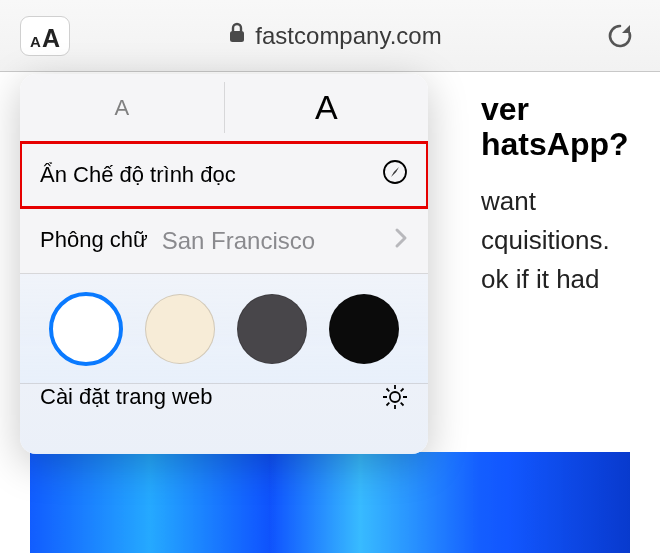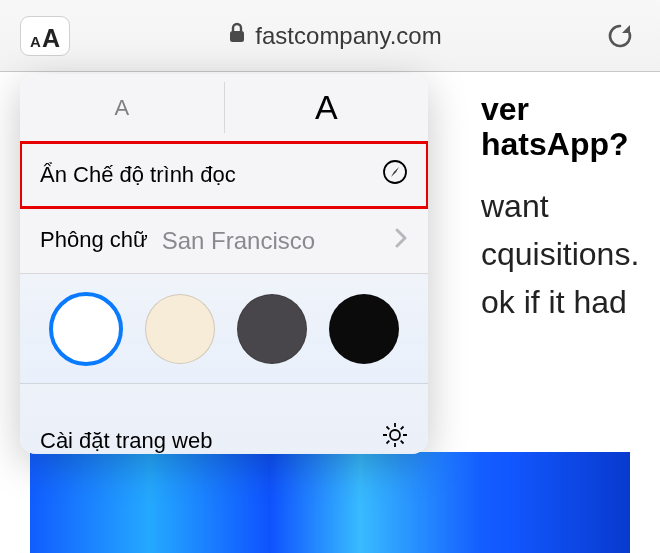--- a/index.html
+++ b/index.html
@@ -66,21 +66,21 @@
       color: #000;
       margin-left: 41px;
     }
     .article-title {
       font-size: 32px;
       font-weight: 800;
       line-height: 1.1;
       margin-bottom: 20px;
     }
     .article-body {
-      font-size: 32px;
+      font-size: 26px;
       line-height: 1.5;
       color: #222;
     }
     .blue-image {
       position: absolute;
       top: 380px;
       left: 30px;
       right: 30px;
       height: 200px;
       background: linear-gradient(90deg, #2e5fd9, #4aa0e8 20%, #2a56c4 40%, #5bb0f0 55%, #3060d0 75%, #2040a0);
@@ -155,21 +155,21 @@
       border-radius: 50%;
       border: 1px solid rgba(0,0,0,0.15);
     }
     .color-swatch.selected {
       border: 4px solid #0a7aff;
       width: 74px; height: 74px;
     }
     .settings-row {
       height: 70px;
       display: flex;
-      align-items: flex-end;
+      align-items: flex-start;
       padding: 0 20px;
       font-size: 22px;
       color: #000;
       justify-content: space-between;
       background: linear-gradient(rgba(225,235,250,0.4), rgba(225,235,250,0.5));
     }
   </style>
 </head>
 <body>
 

